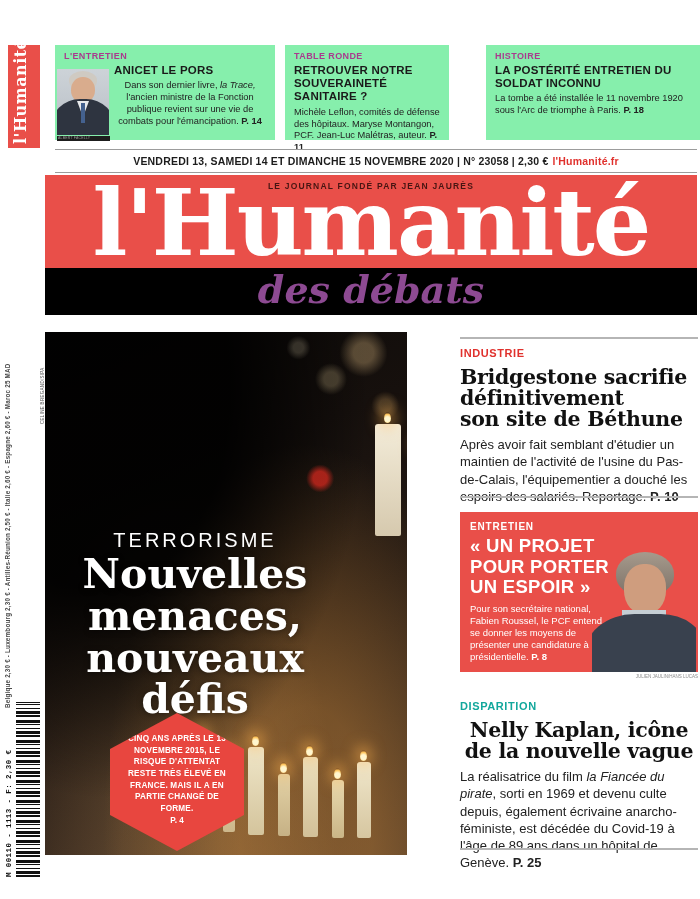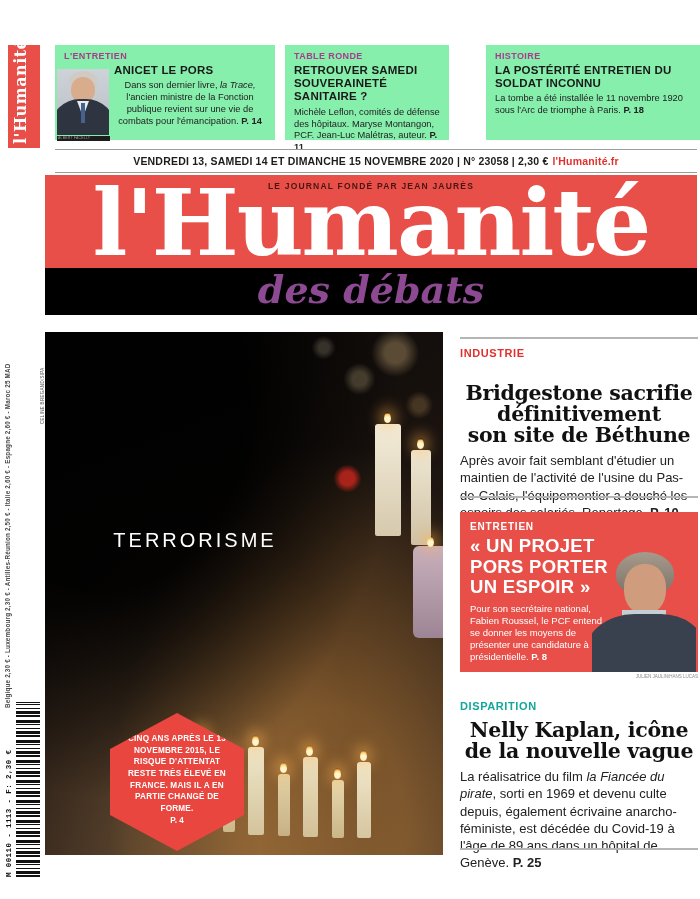--- a/index.html
+++ b/index.html
@@ -58,21 +58,21 @@
   
   #masthead{left:45px;top:175px;width:652px;height:93px;background:#e94f49;text-align:center;}
   #masthead .tagline{margin-top:6px;font-size:8.5px;font-weight:700;letter-spacing:1.2px;color:#471512;}
   #masthead .title{margin-top:-14px;font-family:"DejaVu Serif",serif;font-weight:700;
     font-size:92px;color:#fff;line-height:1.0;letter-spacing:-2px;}
   #edition{left:45px;top:268px;width:652px;height:47px;background:#000000;text-align:center;}
   #edition .ed{font-family:"DejaVu Serif",serif;font-style:italic;font-weight:700;
     font-size:38px;color:#8d4a92;line-height:44px;}
 
   
-  #lead-photo{left:45px;top:332px;width:398px;height:523px;overflow:hidden;background:
+  #lead-photo{left:45px;top:332px;width:362px;height:523px;overflow:hidden;background:
     radial-gradient(circle at 88% 4%, rgba(255,215,150,.30) 0 10px, transparent 24px),
     radial-gradient(circle at 79% 9%, rgba(255,230,170,.22) 0 7px, transparent 16px),
     radial-gradient(circle at 94% 14%, rgba(255,200,120,.20) 0 6px, transparent 14px),
     radial-gradient(circle at 70% 3%, rgba(255,240,200,.18) 0 5px, transparent 12px),
     radial-gradient(circle at 76% 28%, rgba(215,40,30,.75) 0 7px, transparent 14px),
     radial-gradient(ellipse at 15% 12%, rgba(0,0,0,.9) 0 30%, transparent 62%),
     radial-gradient(ellipse at 72% 96%, rgba(255,170,70,.35) 0 18%, transparent 55%),
     radial-gradient(ellipse at 35% 100%, rgba(200,150,90,.25) 0 15%, transparent 50%),
     linear-gradient(158deg,#0d0a08 0%,#16100d 30%,#241a14 58%,#40302                4 100%);}
   #lead-photo{background:
@@ -152,21 +152,21 @@
     </div>
     <div class="mini-credit">ALBERT FACELLY</div>
     <div class="txt-block">
       <div class="teaser-title">ANICET LE PORS</div>
       <div class="teaser-body"><span>Dans son dernier livre, </span><span class="it">la Trace,</span><span> l'ancien ministre de la Fonction publique revient sur une vie de combats pour l'émancipation. </span><span class="pref">P. 14</span></div>
     </div>
   </div>
 
   <div class="abs teaser" id="teaser-2">
     <div class="kicker-magenta">TABLE RONDE</div>
-    <div class="teaser-title">RETROUVER SAMEDI SOUVERAINETÉ SANITAIRE ?</div>
+    <div class="teaser-title">RETROUVER NOTRE SOUVERAINETÉ SANITAIRE ?</div>
     <div class="teaser-body"><span>Michèle Leflon, comités de défense des hôpitaux. Maryse Montangon, PCF. Jean-Luc Malétras, auteur. </span><span class="pref">P. 11</span></div>
   </div>
 
   <div class="abs teaser" id="teaser-3">
     <div class="kicker-magenta">HISTOIRE</div>
     <div class="teaser-title">LA POSTÉRITÉ ENTRETIEN DU SOLDAT INCONNU</div>
     <div class="teaser-body"><span>La tombe a été installée le 11 novembre 1920 sous l'Arc de triomphe à Paris. </span><span class="pref">P. 18</span></div>
   </div>
 
   <div class="abs" id="datebar"><span>VENDREDI 13, SAMEDI 14 ET DIMANCHE 15 NOVEMBRE 2020</span><span> | </span><span>N° 23058</span><span> | </span><span>2,30 €</span><span class="site">l'Humanité.fr</span></div>
@@ -197,46 +197,52 @@
     <div class="candle" style="left:258px;top:425px;width:15px;height:80px;background:linear-gradient(#ece0bd,#d2c098);"></div>
     <div class="flame" style="left:261px;top:413px;"></div>
     <div class="candle" style="left:287px;top:448px;width:12px;height:58px;background:linear-gradient(#e8d9af,#cbb687);"></div>
     <div class="flame" style="left:289px;top:436px;"></div>
     <div class="candle" style="left:312px;top:430px;width:14px;height:76px;background:linear-gradient(#f0e7cb,#d6c6a0);"></div>
     <div class="flame" style="left:315px;top:418px;"></div>
     <div class="candle" style="left:120px;top:450px;width:11px;height:55px;background:linear-gradient(#e0cf a4,#c4af80);background:linear-gradient(#e0cfa4,#c4af80);"></div>
     <div class="flame" style="left:122px;top:438px;"></div>
 
     <div class="abs" id="lead-kicker">TERRORISME</div>
+    <div class="abs" id="lead-headline">
+      <div>Nouvelles</div>
+      <div>menaces,</div>
+      <div>nouveaux</div>
+      <div>défis</div>
+    </div>
     <div class="abs" id="lead-badge">
       <div class="btxt">CINQ ANS APRÈS LE 13 NOVEMBRE 2015, LE RISQUE D'ATTENTAT RESTE TRÈS ÉLEVÉ EN FRANCE. MAIS IL A EN PARTIE CHANGÉ DE FORME.</div>
       <div class="bpage">P. 4</div>
     </div>
   </div>
   <div class="abs" id="lead-credit">CELINE BREGAND/SIPA</div>
 
   <div class="abs rule" style="top:337px;"></div>
 
   <div class="abs" style="left:460px;top:347px;width:238px;">
     <div class="kicker-red">INDUSTRIE</div>
-    <div class="serif-head" style="margin-top:24px;text-align:center;">
+    <div class="serif-head" style="margin-top:8px;">
       <div>Bridgestone sacrifie</div>
       <div>définitivement</div>
       <div>son site de Béthune</div>
     </div>
     <div class="col-body" style="margin-top:6px;"><span>Après avoir fait semblant d'étudier un maintien de l'activité de l'usine du Pas-de-Calais, l'équipementier a douché les espoirs des salariés. Reportage. </span><span class="pref">P. 10</span></div>
   </div>
 
   <div class="abs rule" style="top:496px;"></div>
 
   <div class="abs" id="entretien-box">
     <div class="ek">ENTRETIEN</div>
     <div class="eh">
       <div>« UN PROJET</div>
-      <div>PORS PORTER</div>
+      <div>POUR PORTER</div>
       <div>UN ESPOIR »</div>
     </div>
     <div class="eb"><span>Pour son secrétaire national, Fabien Roussel, le PCF entend se donner les moyens de présenter une candidature à la présidentielle. </span><span class="pref">P. 8</span></div>
     <div id="roussel">
       <div class="hair"></div>
       <div class="face"></div>
       <div class="shirt"></div>
       <div class="suit"></div>
     </div>
   </div>

